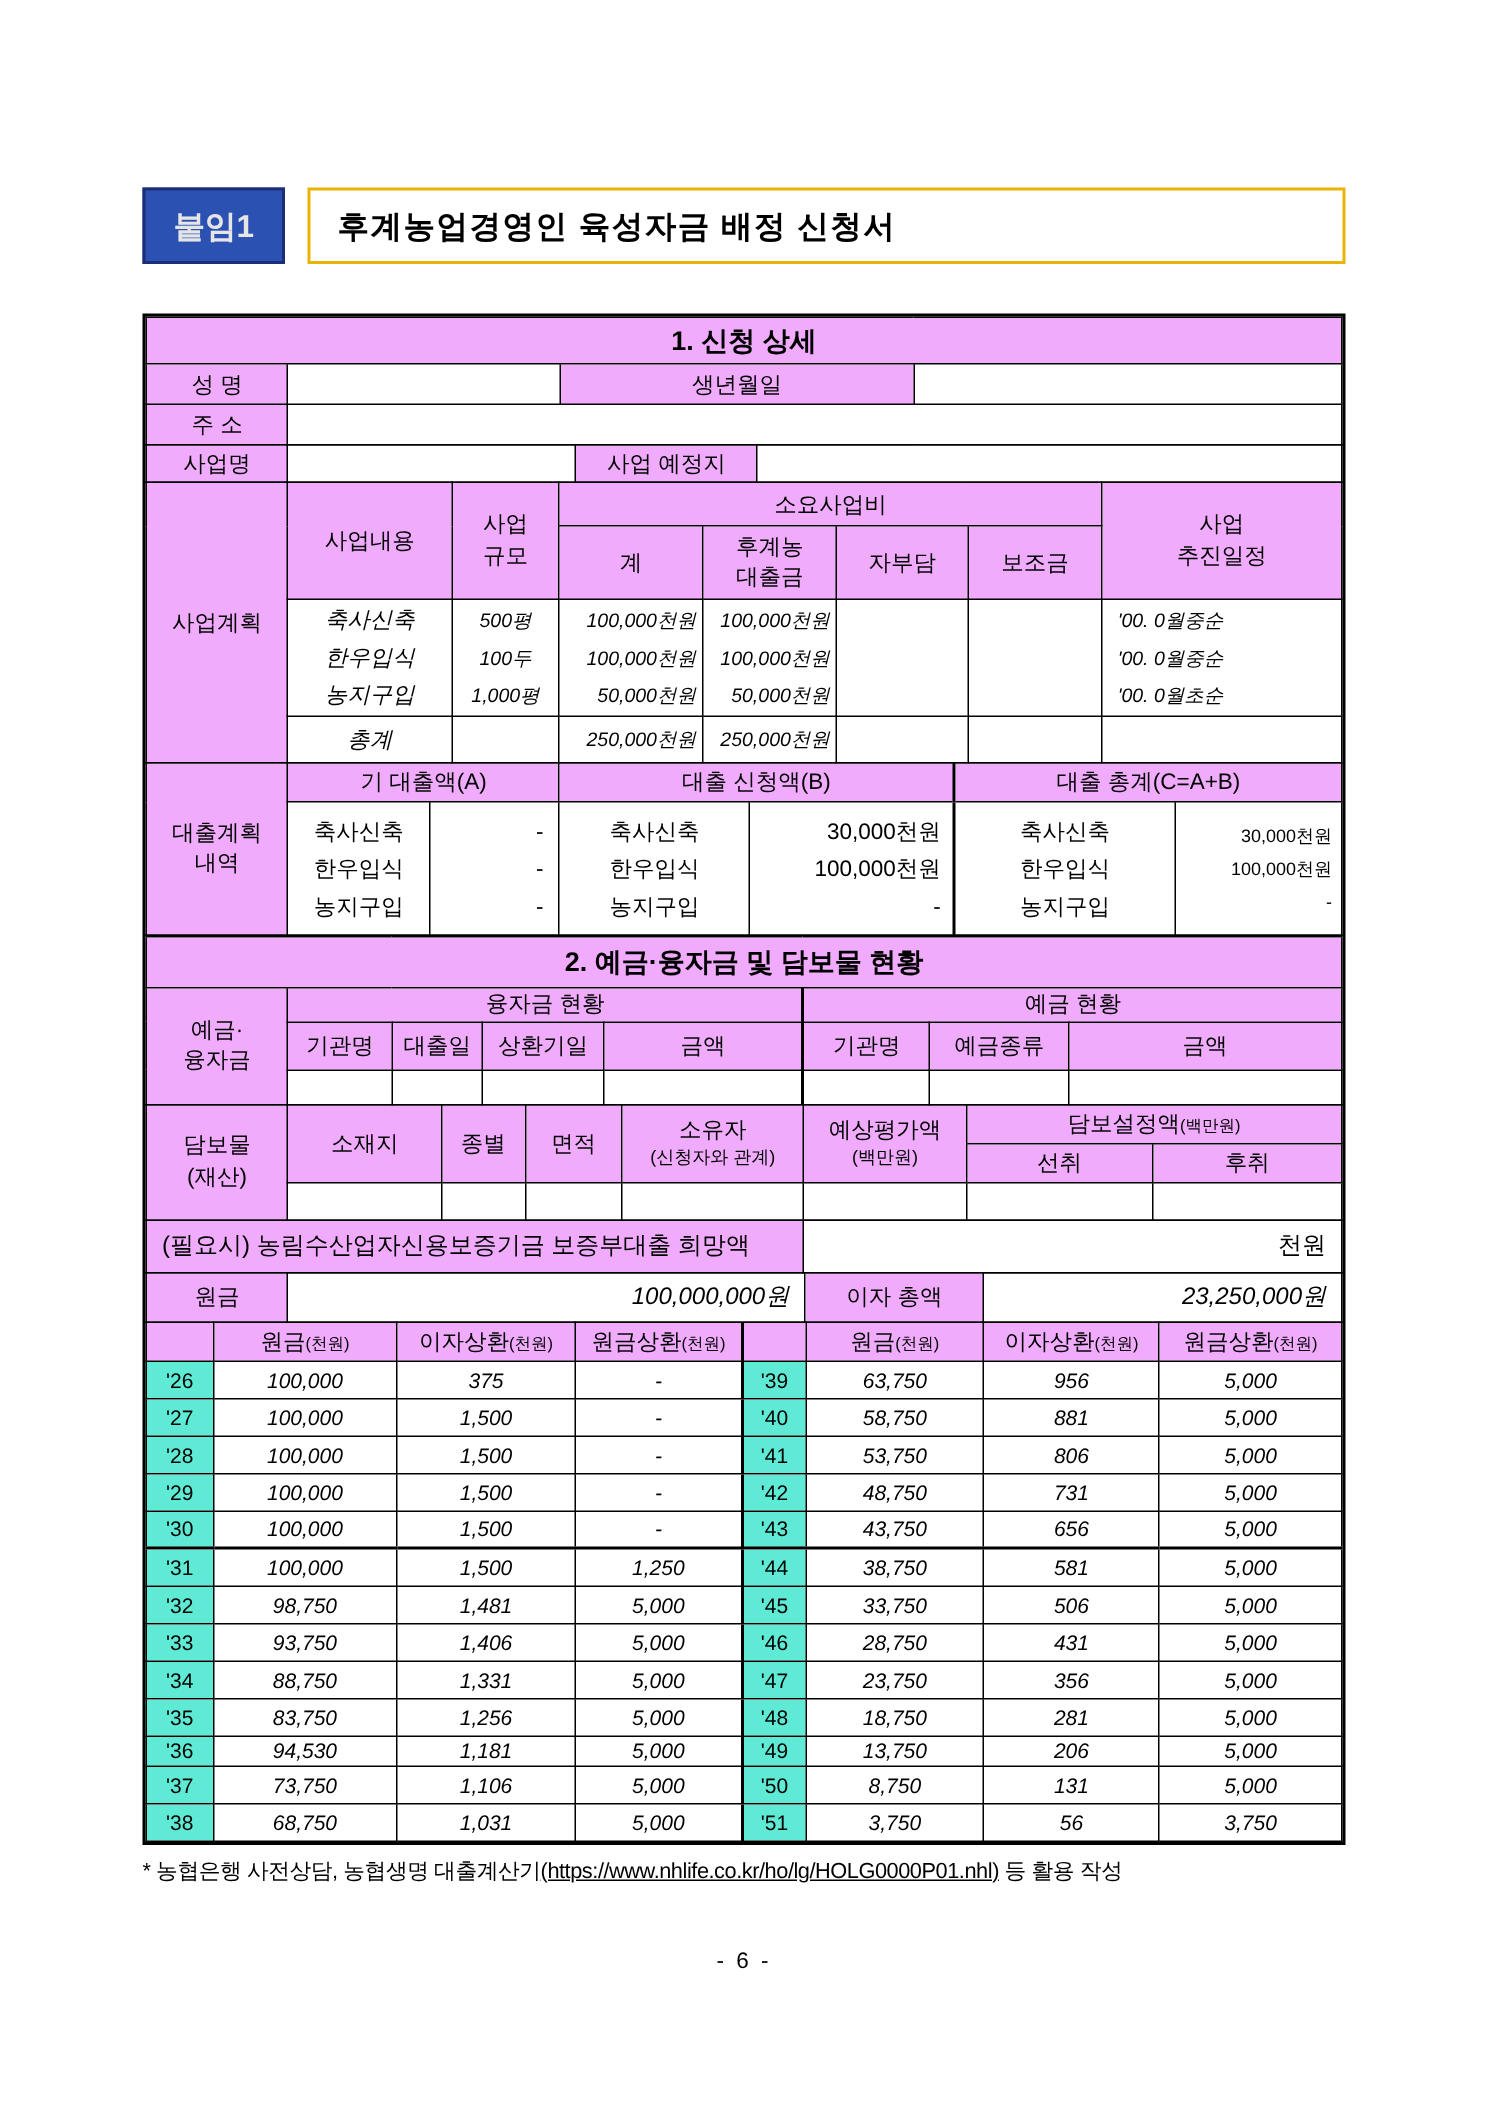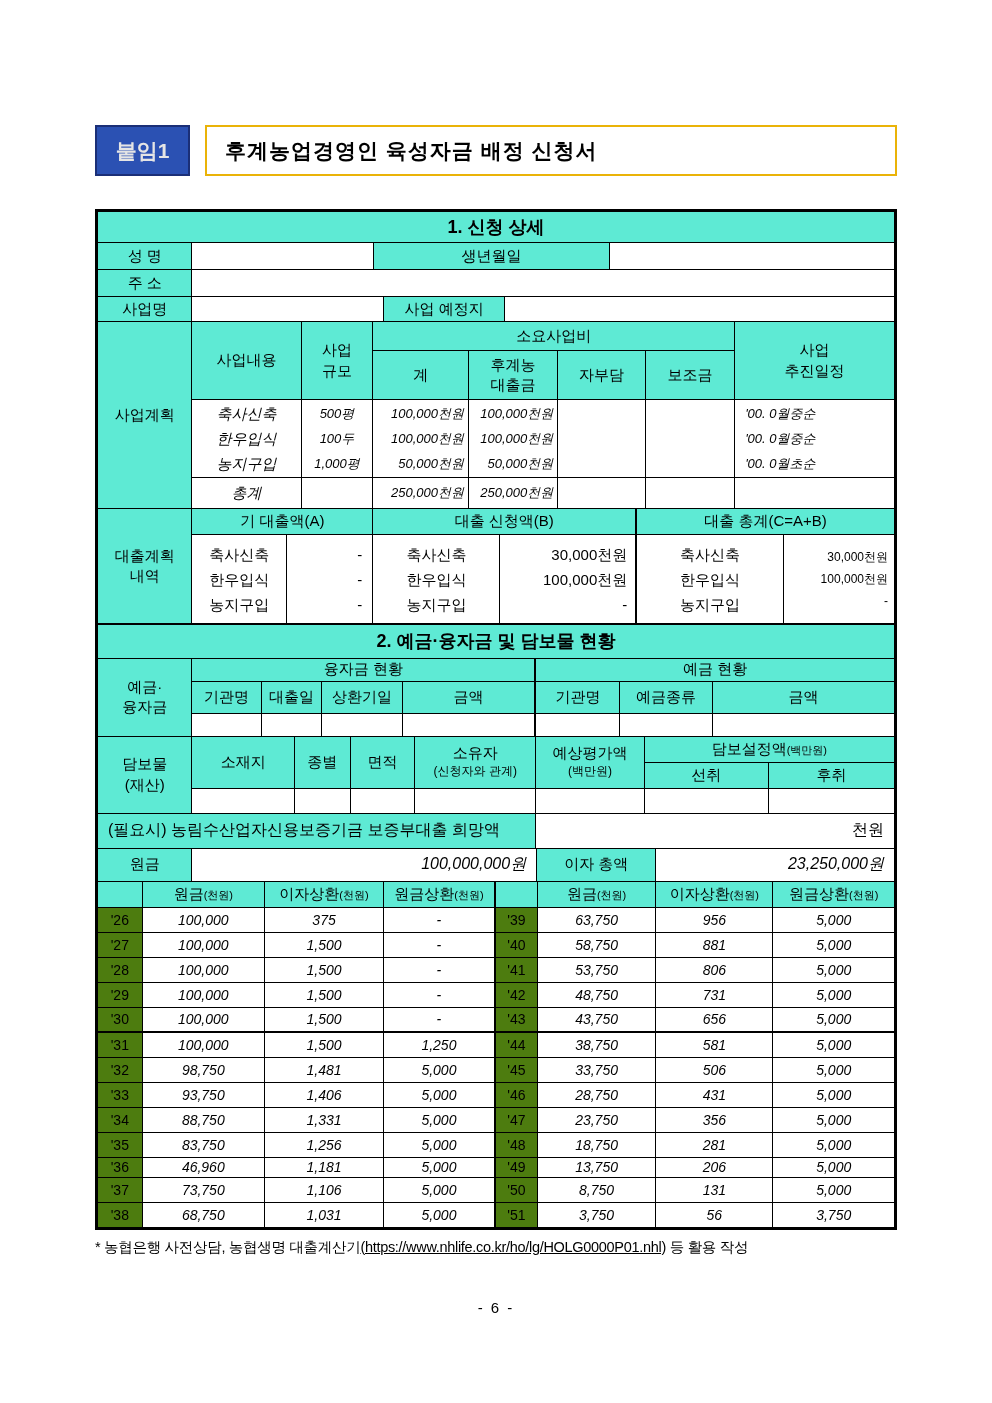--- a/index.html
+++ b/index.html
@@ -20,22 +20,22 @@
   .titlebox {
     flex:1; margin-left:15px; border:2px solid #eab308; display:flex; align-items:center;
     padding-left:18px; font-weight:bold; font-size:21px; letter-spacing:1px;
   }
 
   
   .form { border:2px solid #000; }
   table { width:100%; border-collapse:collapse; table-layout:fixed; }
   table + table { margin-top:-1px; }
   td { border:1px solid #000; font-size:15px; text-align:center; vertical-align:middle; padding:1px 4px; overflow:hidden; }
-  .gray { background:#5eead4; }
-  .ygray { background:#4d7c0f; }
+  .gray { background:#f0abfc; }
+  .ygray { background:#5eead4; }
   .sect { font-size:18px; font-weight:bold; height:31px; }
   .bt2 { border-top:2px solid #000; }
   .bl2 { border-left:2px solid #000; }
   .pre { white-space:pre-line; line-height:1.35; }
   .it { font-style:italic; }
   .right { text-align:right; }
   .left { text-align:left; }
   .small { font-size:11px; }
   .f12 { font-size:12px; }
   .f13 { font-size:13px; }
@@ -436,21 +436,21 @@
             <td class="it f14">83,750</td>
             <td class="it f14">1,256</td>
             <td class="it f14">5,000</td>
         <td class="ygray f14 bl2">'48</td>
             <td class="it f14">18,750</td>
             <td class="it f14">281</td>
             <td class="it f14">5,000</td>
       </tr>
       <tr style="height:20px">
         <td class="ygray f14">'36</td>
-            <td class="it f14">46,960</td>
+            <td class="it f14">94,530</td>
             <td class="it f14">1,181</td>
             <td class="it f14">5,000</td>
         <td class="ygray f14 bl2">'49</td>
             <td class="it f14">13,750</td>
             <td class="it f14">206</td>
             <td class="it f14">5,000</td>
       </tr>
       <tr style="height:25px">
         <td class="ygray f14">'37</td>
             <td class="it f14">73,750</td>

